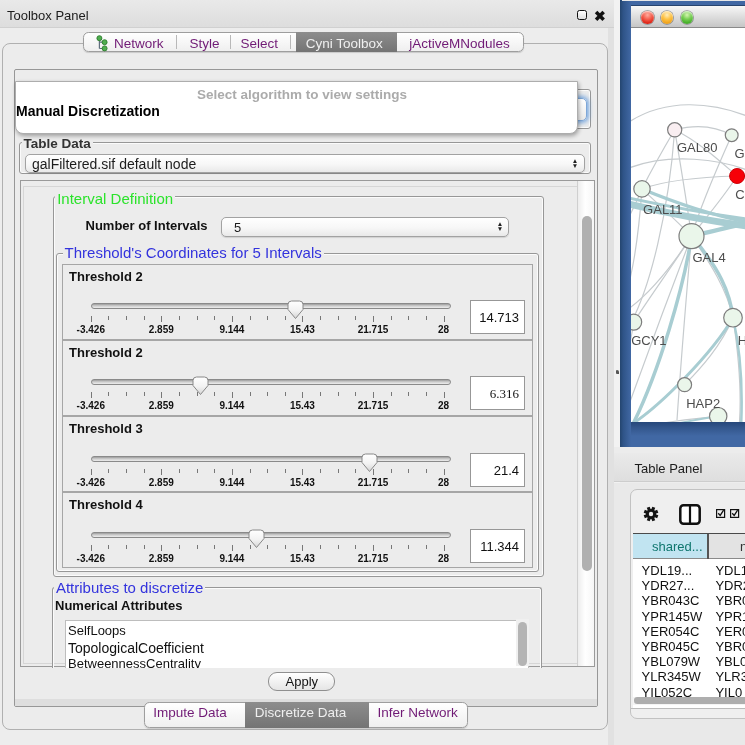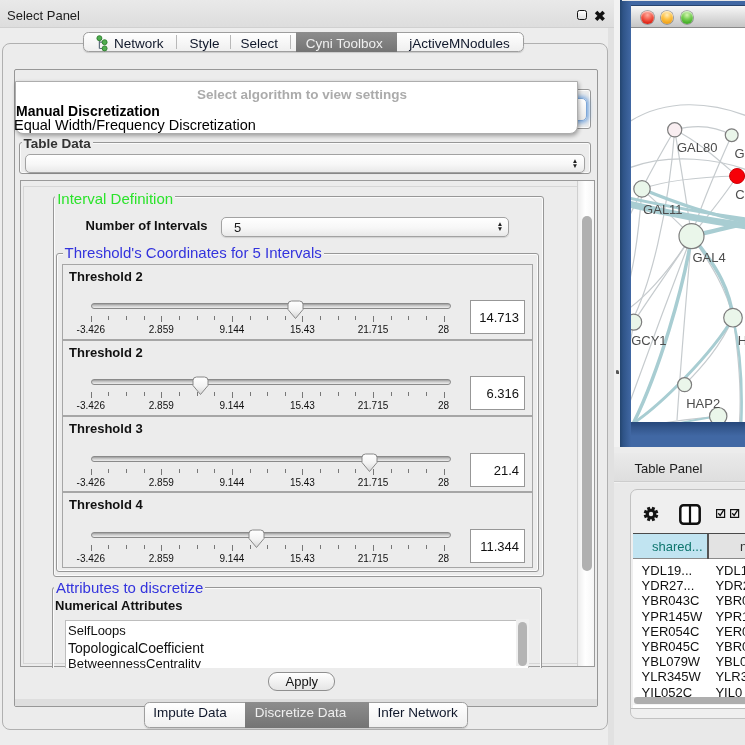--- a/index.html
+++ b/index.html
@@ -6,32 +6,32 @@
 .a{position:absolute;}
 .bold{font-weight:bold;}
 #root{position:relative;width:745px;height:745px;overflow:hidden;}
 .grpbox{border:1px solid #979797;border-radius:3px;box-shadow:inset 0 1px 0 #fbfbfb,inset 1px 0 0 #fbfbfb,inset -1px 0 0 #fbfbfb,inset 0 -1px 0 #fbfbfb;}
 .grplbl{font-size:15px;background:#ececec;padding:0 2px;line-height:15px;}
 .combo{background:linear-gradient(180deg,#ffffff 0%,#f7f7f7 55%,#e9e9e9 100%);
 border:1px solid #a2a2a2;border-radius:5px;box-shadow:0 1px 1px rgba(0,0,0,0.12);}
 .combotxt{font-size:13px;color:#1c1c1c;}
 .arrows{position:absolute;width:8px;font-size:6.5px;line-height:5px;color:#222;text-align:center;}
 .tick{position:absolute;width:1px;background:#777;}
-.tlabel{position:absolute;font-size:10px;font-weight:normal;color:#111;transform:translateX(-50%);white-space:nowrap;}
+.tlabel{position:absolute;font-size:10px;font-weight:bold;color:#111;transform:translateX(-50%);white-space:nowrap;}
 .vbox{position:absolute;width:55px;height:34px;background:#fff;border:1px solid #979797;
 font-size:13px;color:#111;text-align:right;padding-right:5px;line-height:33px;}
-.tabtxt{font-size:13.5px;color:#0f172a;}
+.tabtxt{font-size:13.5px;color:#701a75;}
 .rowtxt{font-size:13px;color:#111;white-space:nowrap;}
 </style></head><body>
 <div id="root">
 
 <div class="a" style="left:608px;top:0;width:6px;height:745px;background:#e1e1e1;"></div>
 <div class="a" style="left:614px;top:0;width:6px;height:745px;background:#f2f2f2;"></div>
 <div class="a" style="left:0;top:0;width:614px;height:28px;background:linear-gradient(180deg,#e9e9e9,#dddddd);border-bottom:1px solid #d0d0d0;"></div>
-<div class="a" style="left:7px;top:8px;font-size:13px;color:#1c1c1c;">Select Panel</div>
+<div class="a" style="left:7px;top:8px;font-size:13px;color:#1c1c1c;">Toolbox Panel</div>
 <div class="a" style="left:577px;top:10px;width:10px;height:10px;border:1.6px solid #111;border-radius:2.5px;background:linear-gradient(180deg,#fff,#ddd);"></div>
 <div class="a" style="left:594px;top:8px;font-size:14px;font-weight:bold;color:#111;">✖</div>
 <div class="a" style="left:2px;top:43px;width:606px;height:687px;background:#ececec;border:1px solid #b0b0b0;border-radius:8px;"></div>
 <div class="a" style="left:14px;top:69px;width:584px;height:638px;background:#ececec;border:1px solid #979797;border-radius:2px;"></div>
 <div class="a" style="left:15px;top:698px;width:582px;height:8px;background:#dedede;"></div>
 <div class="a" style="left:82.5px;top:31.7px;width:441.8px;height:20.7px;background:linear-gradient(180deg,#ffffff,#efefef);border:1px solid #9e9e9e;border-radius:5.5px;box-shadow:0 1px 1px rgba(0,0,0,0.15);overflow:hidden;"></div>
 <div class="a" style="left:296.4px;top:31.7px;width:101px;height:20.7px;background:linear-gradient(180deg,#8d8d8d,#747474);"></div>
 <div class="a" style="left:175.7px;top:35px;width:1px;height:14px;background:#b8b8b8;"></div>
 <div class="a" style="left:229.7px;top:35px;width:1px;height:14px;background:#b8b8b8;"></div>
 <div class="a" style="left:289.5px;top:35px;width:1px;height:14px;background:#b8b8b8;"></div>
@@ -44,20 +44,21 @@
 <div class="a tabtxt" style="left:114px;top:36px;">Network</div>
 <div class="a tabtxt" style="left:189.6px;top:36px;">Style</div>
 <div class="a tabtxt" style="left:240.5px;top:36px;">Select</div>
 <div class="a tabtxt" style="left:305.8px;top:36px;color:#efefef;">Cyni Toolbox</div>
 <div class="a tabtxt" style="left:409.2px;top:36px;">jActiveMNodules</div>
 <div class="a grpbox" style="left:18.5px;top:89px;width:572.5px;height:40px;"></div>
 <div class="a" style="left:25px;top:98px;width:562px;height:23px;background:linear-gradient(180deg,#fff,#e9e9e9);border:1px solid #7ea7d8;border-radius:5px;box-shadow:0 0 4px 2px rgba(90,150,220,0.75);"></div>
 <div class="a grpbox" style="left:18.5px;top:142px;width:572.5px;height:32px;"></div>
 <div class="a grplbl" style="left:21.5px;top:135.5px;color:#333;font-size:13.5px;font-weight:bold;">Table Data</div>
 <div class="a combo" style="left:25px;top:154px;width:559.5px;height:19px;"></div>
+<div class="a combotxt" style="left:32px;top:156.3px;font-size:14px;">galFiltered.sif default node</div>
 <div class="a arrows" style="left:571px;top:158px;">▲<br>▼</div>
 <div class="a" style="left:19.5px;top:180px;width:575px;height:487px;border:1px solid #9a9a9a;background:#ececec;"></div>
 <div class="a" style="left:23px;top:185.5px;width:568px;height:478px;border:1px solid #d6d6d6;border-right:none;background:#ececec;"></div>
 <div class="a" style="left:577px;top:181px;width:17px;height:485px;background:linear-gradient(90deg,#ededed 0%,#ffffff 45%,#f6f6f6 100%);border-left:1px solid #cfcfcf;"></div>
 <div class="a" style="left:581.5px;top:216px;width:10px;height:355px;background:#b0b0b0;border-radius:5px;"></div>
 <div class="a grpbox" style="left:52.5px;top:196.3px;width:491px;height:380.7px;"></div>
 <div class="a grplbl" style="left:55.2px;top:191px;color:#2be32b;">Interval Definition</div>
 <div class="a bold" style="left:85.5px;top:218px;font-size:13px;color:#111;">Number of Intervals</div>
 <div class="a combo" style="left:221px;top:217px;width:288px;height:19.5px;"></div>
 <div class="a combotxt" style="left:234px;top:220px;">5</div>
@@ -138,21 +139,21 @@
 <svg class="a" style="left:191.6px;top:376.3px;" width="17" height="20" viewBox="0 0 17 20">
       <defs>
         <linearGradient id="tg" x1="0" y1="0" x2="0" y2="1">
           <stop offset="0" stop-color="#ffffff"></stop>
           <stop offset="0.55" stop-color="#f2f2f2"></stop>
           <stop offset="1" stop-color="#d5d5d5"></stop>
         </linearGradient>
       </defs>
       <path d="M1,4.5 Q1,1 4.5,1 L12.5,1 Q16,1 16,4.5 L16,9.5 L8.5,18.5 L1,9.5 Z" fill="url(#tg)" stroke="#888" stroke-width="1"></path>
     </svg>
-<div class="vbox" style="left:470px;top:376.3px;">6.316</div>
+<div class="vbox" style="left:470px;top:376.3px;font-family:Liberation Serif, serif;">6.316</div>
 <div class="a" style="left:61.5px;top:416.0px;width:471px;height:76.3px;background:#ececec;border:1px solid #a6a6a6;"></div>
 <div class="a bold" style="left:69px;top:421.0px;font-size:13px;color:#111;">Threshold 3</div>
 <div class="a" style="left:91px;top:455.5px;width:360px;height:6px;border:1px solid #8a8a8a;border-radius:3px;background:linear-gradient(180deg,#9c9c9c 0%,#cccccc 45%,#ededed 100%);"></div>
 <div class="tick" style="left:90.8px;top:468.5px;height:6px;"></div>
 <div class="tick" style="left:108.4px;top:468.5px;height:4px;"></div>
 <div class="tick" style="left:126.1px;top:468.5px;height:4px;"></div>
 <div class="tick" style="left:143.7px;top:468.5px;height:4px;"></div>
 <div class="tick" style="left:161.3px;top:468.5px;height:6px;"></div>
 <div class="tick" style="left:179.0px;top:468.5px;height:4px;"></div>
 <div class="tick" style="left:196.6px;top:468.5px;height:4px;"></div>
@@ -369,13 +370,12 @@
 <div class="a rowtxt" style="left:715.4px;top:669.4px;">YLR3</div>
 <div class="a rowtxt" style="left:641.6px;top:684.6px;">YIL052C</div>
 <div class="a rowtxt" style="left:715.4px;top:684.6px;">YIL0</div>
 <div class="a" style="left:632.7px;top:696.9px;width:112.3px;height:7.8px;background:#f5f5f5;"></div>
 <div class="a" style="left:634px;top:697.3px;width:111px;height:6.6px;background:#aeaeae;border-radius:3.3px 0 0 3.3px;"></div>
 <div class="a" style="left:632.7px;top:704.7px;width:112.3px;height:3px;background:#fff;"></div>
 <div class="a" style="left:630.8px;top:707.7px;width:114.2px;height:1px;background:#bbb;"></div>
 <div class="a" style="left:15px;top:80.5px;width:562.6px;height:53px;background:#ffffff;border:1px solid #adadad;border-radius:0 0 8px 8px;box-shadow:1px 2px 4px rgba(0,0,0,0.33);z-index:10;"></div>
 <div class="a bold" style="left:16px;top:103.2px;font-size:14px;color:#000;z-index:11;">Manual Discretization</div>
 <div class="a bold" style="left:197px;top:87.4px;font-size:13.5px;color:#ababab;z-index:11;">Select algorithm to view settings</div>
-<div class="a" style="left:14px;top:117.2px;font-size:14.5px;color:#000;z-index:11;">Equal Width/Frequency Discretization</div>
 </div>
 </body></html>

